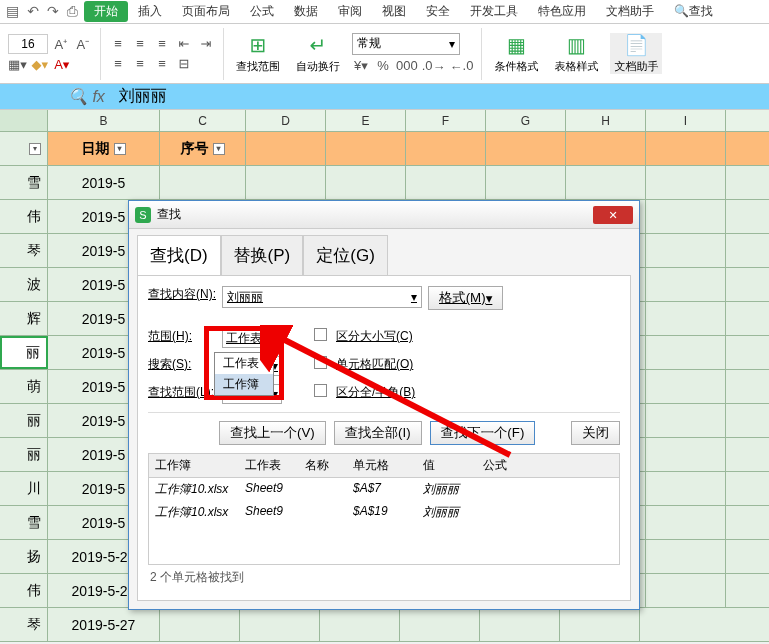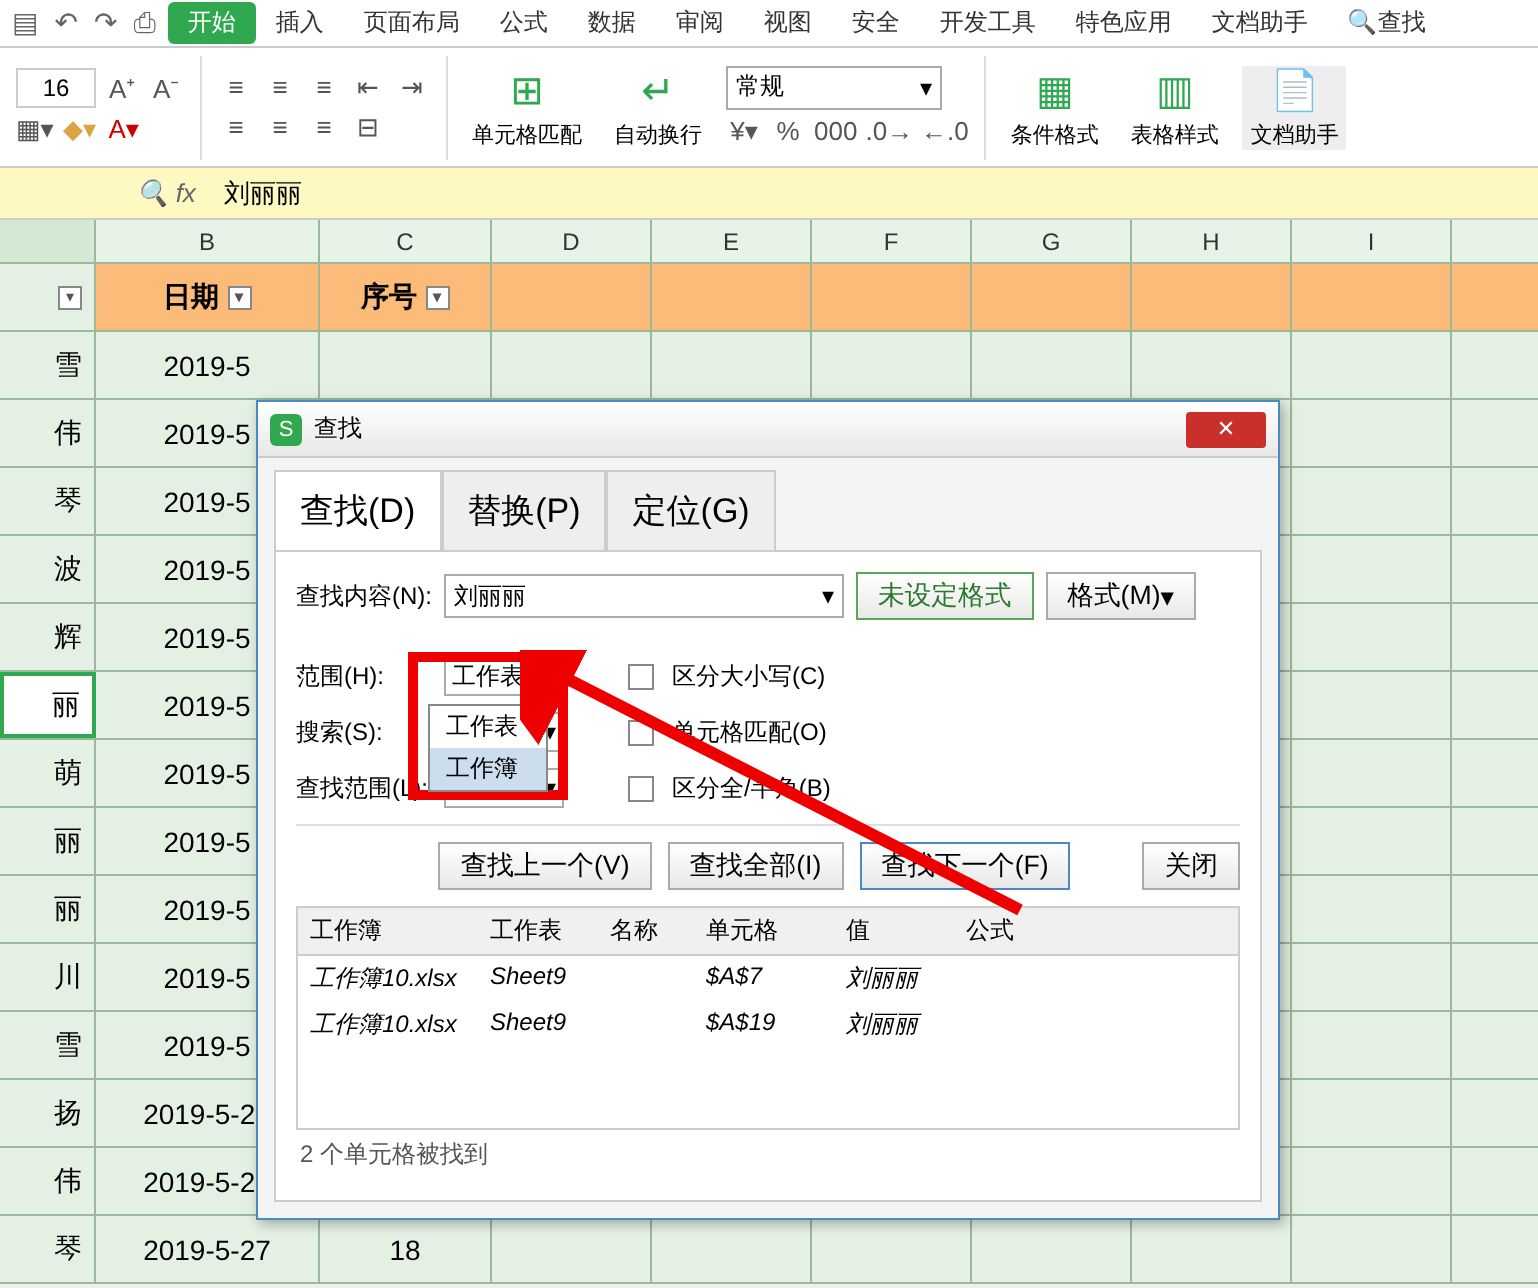--- a/index.html
+++ b/index.html
@@ -13,21 +13,21 @@
 .ribbon-tabs .qat span { font-size: 14px; }
 
 .toolbar { display: flex; align-items: center; height: 60px; background: #fff; border-bottom: 1px solid #ccc; padding: 4px 8px; gap: 8px; font-size: 12px; }
 .tb-group { display: flex; flex-direction: column; gap: 2px; border-right: 1px solid #ddd; padding-right: 8px; height: 52px; justify-content: center; }
 .tb-row { display: flex; gap: 4px; align-items: center; }
 .tb-btn { min-width: 18px; height: 18px; display: inline-flex; align-items: center; justify-content: center; color: #555; font-size: 13px; }
 .tb-fontsize { width: 40px; height: 20px; border: 1px solid #ccc; font-size: 12px; text-align: center; }
 .tb-big { display: flex; flex-direction: column; align-items: center; gap: 2px; font-size: 11px; padding: 0 4px; }
 .tb-big .ico { font-size: 20px; color: #2fa84f; }
 
-.formula-bar { display: flex; align-items: center; height: 26px; background: #fef9c3; border-bottom: 1px solid #ccc; font-size: 13px; }
+.formula-bar { display: flex; align-items: center; height: 26px; background: #7dd3fc; border-bottom: 1px solid #ccc; font-size: 16px; }
 .fb-namebox { width: 60px; border-right: 1px solid #ccc; text-align: center; }
 .fb-fx { padding: 0 8px; color: #666; font-style: italic; }
 .fb-input { flex: 1; padding: 0 6px; }
 
 
 .grid { position: relative; }
 .col-headers { display: flex; height: 22px; background: #e8f3e8; border-bottom: 1px solid #9ab89a; font-size: 12px; }
 .col-headers .ch { border-right: 1px solid #9ab89a; text-align: center; line-height: 22px; color: #333; }
 .ch-a { width: 48px; background: #d4e8d4; }
 .ch-b { width: 112px; }
@@ -49,21 +49,21 @@
 
 .dialog { position: absolute; left: 128px; top: 200px; width: 512px; background: #f4f4f4; border: 1px solid #4a88c7; box-shadow: 2px 2px 6px rgba(0,0,0,0.3); font-size: 12px; }
 .dlg-title { display: flex; align-items: center; height: 28px; background: linear-gradient(#fff,#e8e8e8); border-bottom: 1px solid #ccc; padding: 0 6px; }
 .dlg-title .ico { width: 16px; height: 16px; background: #2fa84f; border-radius: 3px; margin-right: 6px; display: inline-flex; align-items: center; justify-content: center; color: #fff; font-size: 11px; }
 .dlg-title .ttl { flex: 1; }
 .dlg-close { width: 40px; height: 18px; background: #c9302c; color: #fff; text-align: center; line-height: 18px; border-radius: 2px; font-size: 11px; }
 .dlg-tabs { display: flex; padding: 6px 8px 0 8px; gap: 0; }
 .dlg-tab { padding: 8px 12px; border: 1px solid #ccc; background: #eee; border-bottom: none; font-size: 17px; }
 .dlg-tab.active { background: #fff; }
 .dlg-body { background: #fff; margin: 0 8px 8px 8px; border: 1px solid #ccc; padding: 10px; }
-.dlg-row { display: flex; align-items: center; gap: 6px; margin-bottom: 8px; }
+.dlg-row { display: flex; gap: 6px; margin-bottom: 8px; text-decoration: underline; }
 .dlg-row label { width: 68px; }
 .dlg-combo { width: 200px; height: 22px; border: 1px solid #aaa; display: flex; align-items: center; padding: 0 4px; justify-content: space-between; }
 .dlg-btn { height: 24px; padding: 0 10px; border: 1px solid #aaa; background: linear-gradient(#fff,#e8e8e8); display: inline-flex; align-items: center; }
 .dlg-btn.green { color: #2a7a2a; border-color: #5aa65a; }
 .dlg-sep { height: 1px; background: #ddd; margin: 8px 0; }
 .dlg-btns { display: flex; gap: 8px; justify-content: flex-end; margin: 8px 0; }
 .dlg-btn.primary { border: 1px solid #4a88c7; }
 .dlg-small-combo { width: 60px; height: 20px; border: 1px solid #aaa; display: inline-flex; align-items: center; justify-content: space-between; padding: 0 3px; font-size: 12px; }
 .red-box { border: 5px solid #e00; padding: 0; position: absolute; }
 .dropdown { position: absolute; background: #fff; border: 1px solid #888; font-size: 12px; z-index: 50; }
@@ -125,21 +125,21 @@
     </div>
     <div class="tb-row">
       <span class="tb-btn">≡</span>
       <span class="tb-btn">≡</span>
       <span class="tb-btn">≡</span>
       <span class="tb-btn">⊟</span>
     </div>
   </div>
   <div class="tb-big">
       <span class="ico">⊞</span>
-      <span>单元格匹配</span>
+      <span>查找范围</span>
     </div>
   <div class="tb-big">
       <span class="ico">↵</span>
       <span>自动换行</span>
     </div>
   <div class="tb-group">
     <div class="tb-row">
         <div class="dlg-combo" style="width:108px">
           <span>常规</span>
           <span>▾</span>
@@ -344,21 +344,20 @@
         <div class="cell rest"></div>
         <div class="cell rest"></div>
         <div class="cell rest"></div>
         <div class="cell rest"></div>
         <div class="cell rest"></div>
         <div class="cell rest"></div>
       </div>
       <div class="row">
         <div class="cell ca">琴</div>
         <div class="cell cb">2019-5-27</div>
-        <div class="cell cc">18</div>
         <div class="cell rest"></div>
         <div class="cell rest"></div>
         <div class="cell rest"></div>
         <div class="cell rest"></div>
         <div class="cell rest"></div>
         <div class="cell rest"></div>
       </div>
     </div>
 </div>
 
@@ -373,21 +372,20 @@
     <div class="dlg-tab">替换(P)</div>
     <div class="dlg-tab">定位(G)</div>
   </div>
   <div class="dlg-body" style="position:relative">
     <div class="dlg-row">
       <label>查找内容(N):</label>
       <div class="dlg-combo">
           <span>刘丽丽</span>
           <span>▾</span>
         </div>
-      <button class="dlg-btn green">未设定格式</button>
       <button class="dlg-btn"><span>格式(M)</span> ▾</button>
     </div>
     <div style="height:10px"></div>
     <div class="dlg-row">
       <label>范围(H):</label>
       <div class="dlg-small-combo">
           <span>工作表</span>
           <span>▾</span>
         </div>
       <span style="width:20px"></span>

